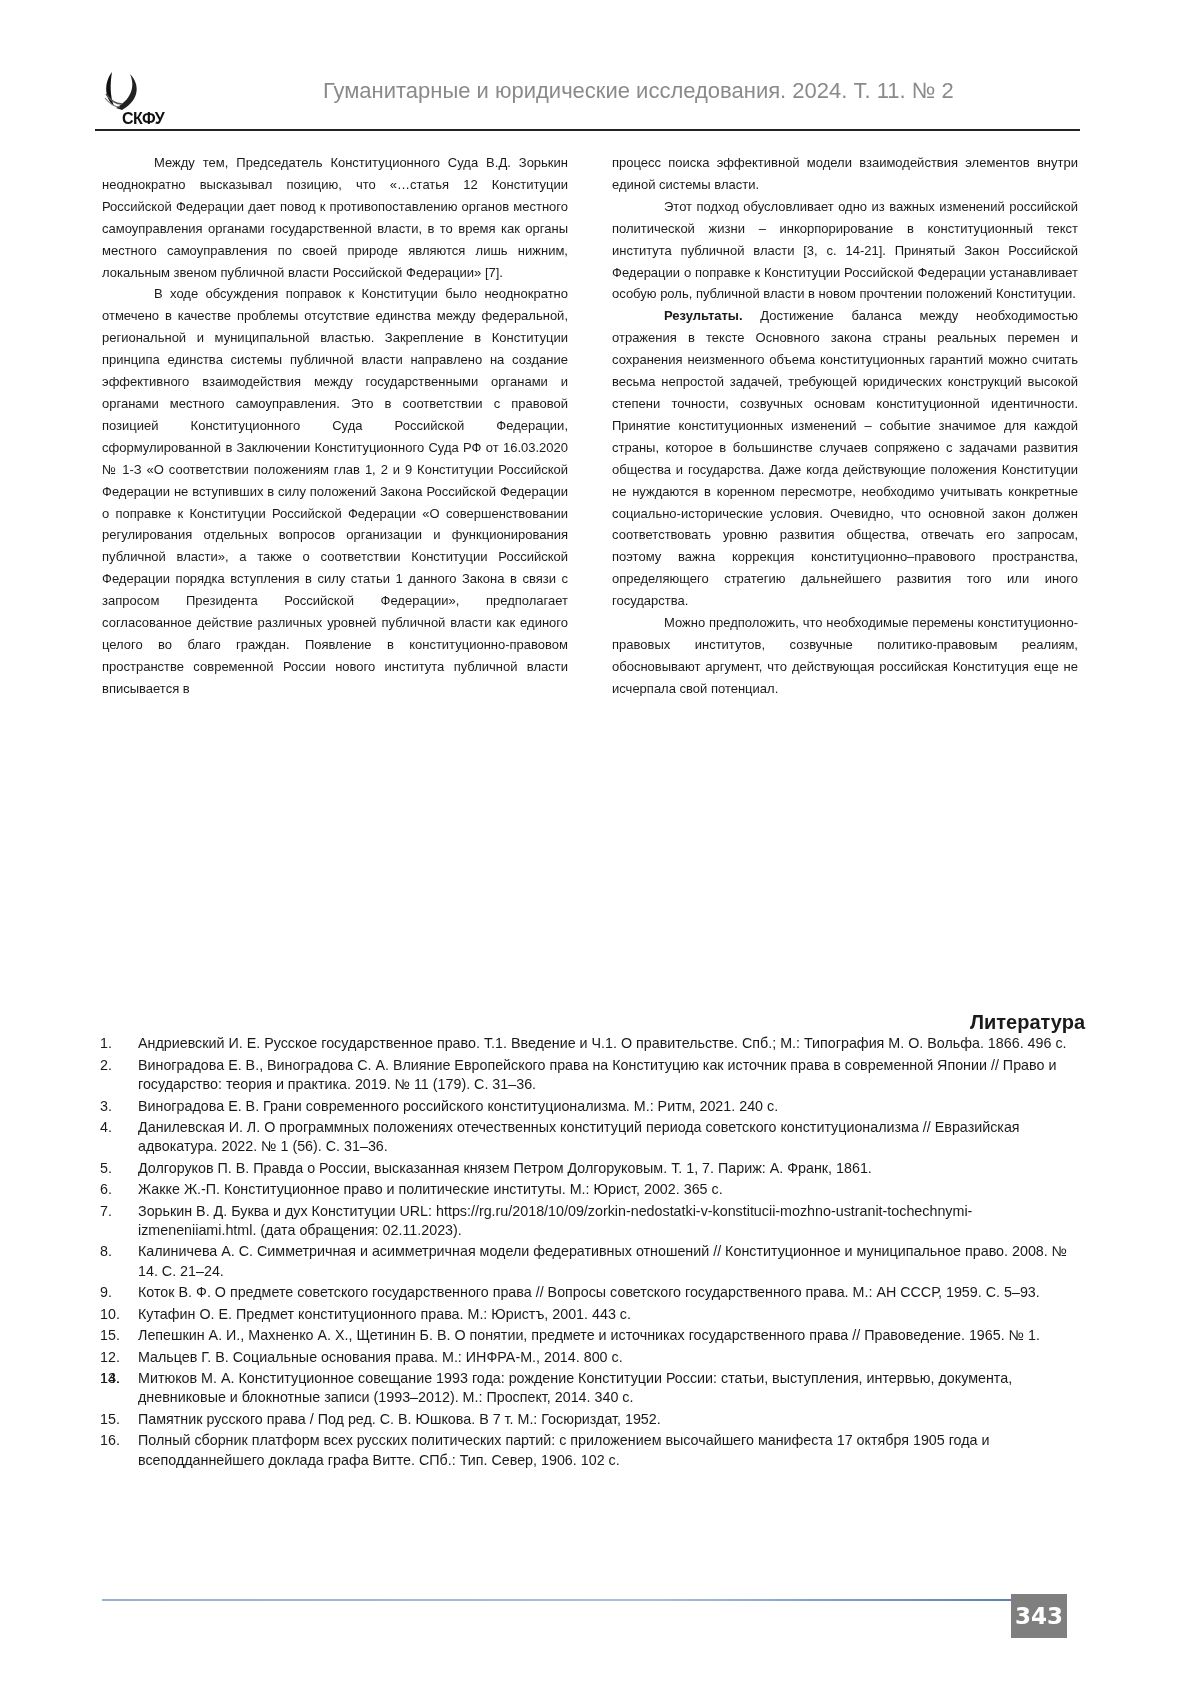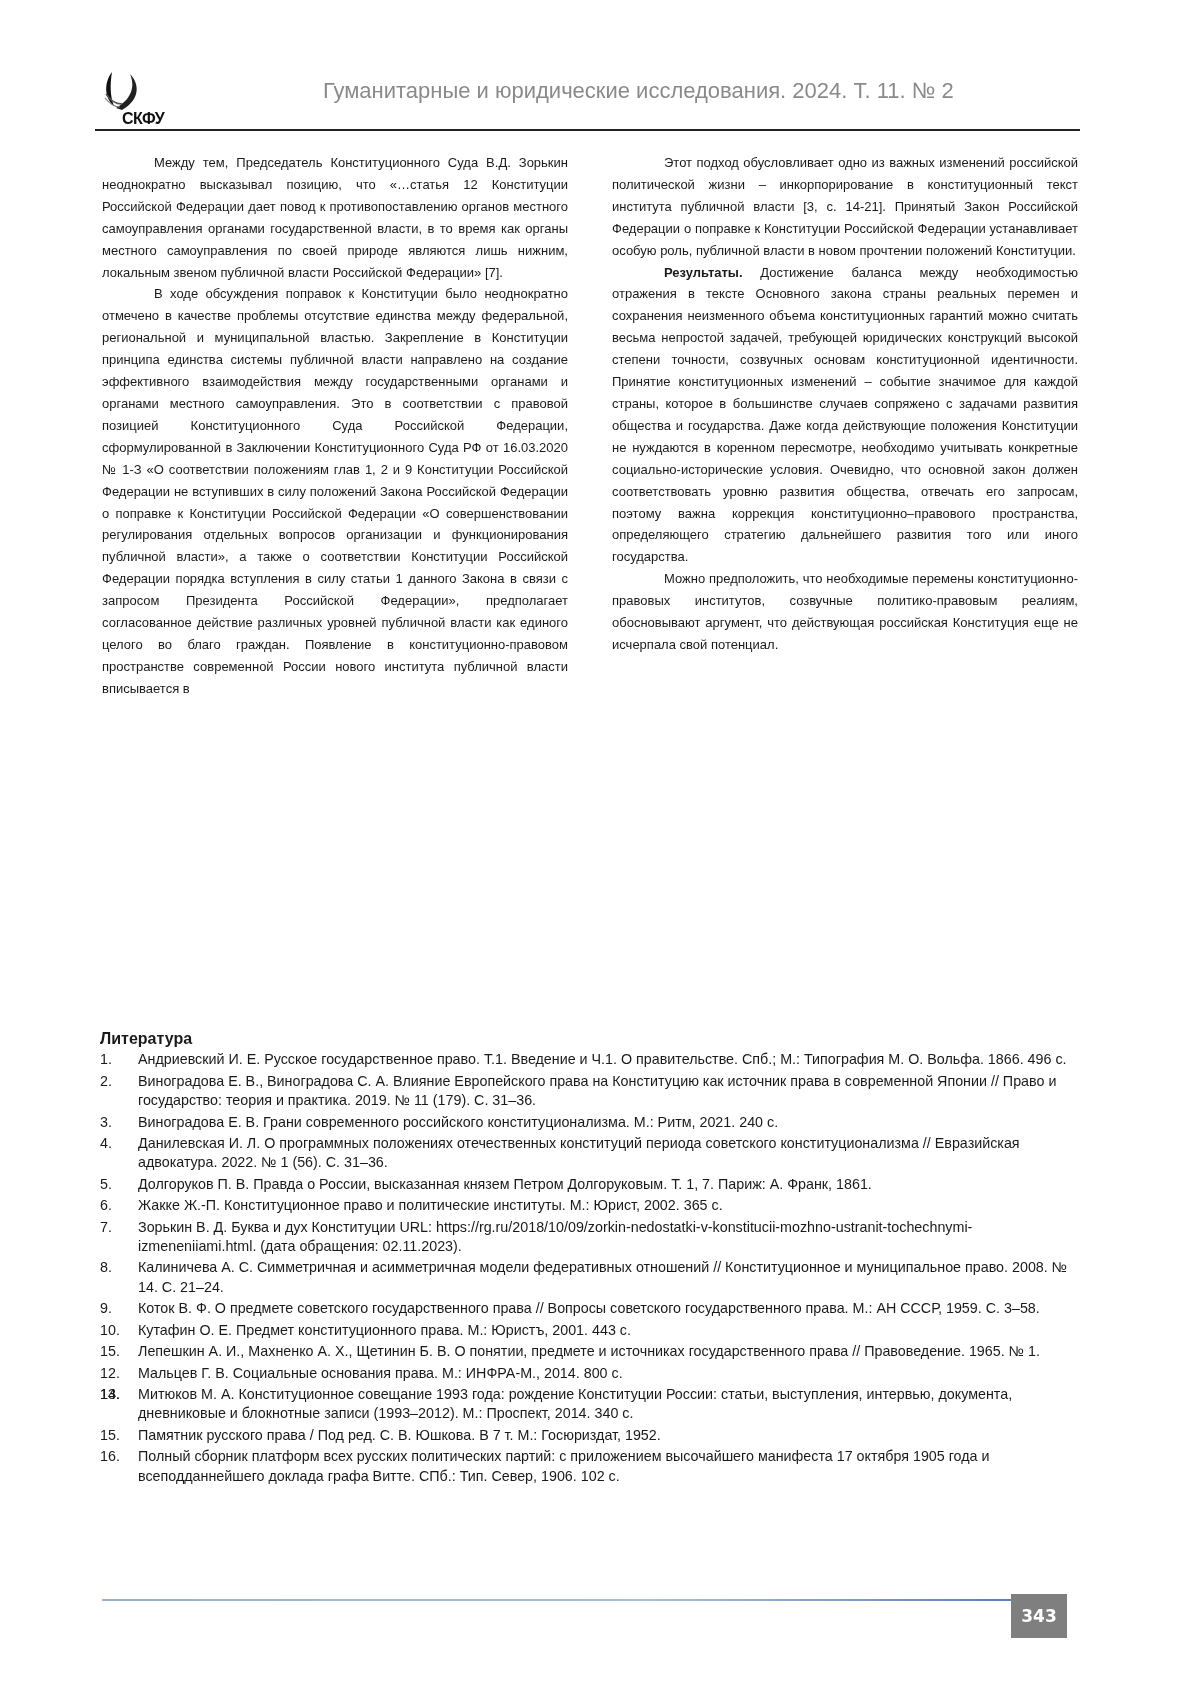--- a/index.html
+++ b/index.html
@@ -15,27 +15,27 @@
 
   .columns { position: absolute; left: 102px; top: 152px; width: 976px; height: 830px; }
   .col { position: absolute; top: 0; width: 466px; font-family: "Liberation Sans", sans-serif; font-size: 13px; line-height: 21.9px; text-align: justify; }
   .col-left { left: 0; }
   .col-right { left: 510px; }
   .col p { margin: 0; }
   .col p.indent { text-indent: 52px; }
   .col b { font-weight: bold; }
 
   .refs { position: absolute; left: 100px; top: 1013px; width: 985px; font-family: "Liberation Sans", sans-serif; font-size: 14.3px; line-height: 19.4px; color: #1a1a1a; }
-  .refs-title { text-align: left; font-weight: bold; font-size: 16px; margin: 16px 0 2px 0; }
+  .refs-title { text-align: right; font-weight: bold; font-size: 20px; margin: 0 0 2px 0; }
   .refs ol { margin: 0; padding: 0; list-style: none; }
   .refs li { position: relative; padding-left: 38px; margin-bottom: 2px; }
   .refs li .num { position: absolute; left: 0; top: 0; width: 30px; }
 
   .footer-rule { position: absolute; left: 102px; top: 1599px; width: 913px; height: 2px; background: linear-gradient(to right, #9bb0cc, #a9c0dc 60%, #5c7fb6); }
-  .page-num { position: absolute; left: 1011px; top: 1594px; width: 56px; height: 44px; background: #7f7f7f; color: #ffffff; font-family: "DejaVu Sans", sans-serif; font-weight: bold; font-size: 17px; line-height: 44px; text-align: center; }
+  .page-num { position: absolute; left: 1011px; top: 1594px; width: 56px; height: 44px; background: #7f7f7f; color: #ffffff; font-family: "DejaVu Sans", sans-serif; font-weight: bold; font-size: 23px; line-height: 44px; text-align: center; }
 </style>
 </head>
 <body>
 
 <div class="page">
 
   <div class="header">
     <div class="logo">
       <svg width="60" height="50" viewBox="0 0 60 50">
         <path d="M12 2 C4 12, 4 28, 14 36 C10 26, 10 14, 12 2 Z" fill="#111"></path>
@@ -48,38 +48,39 @@
     <div class="journal-title">Гуманитарные и юридические исследования. 2024. Т. 11. № 2</div>
     <div class="header-rule"></div>
   </div>
 
   <div class="columns">
     <div class="col col-left">
       <p class="indent">Между тем, Председатель Конституционного Суда В.Д. Зорькин неоднократно высказывал позицию, что «…статья 12 Конституции Российской Федерации дает повод к противопоставлению органов местного самоуправления органами государственной власти, в то время как органы местного самоуправления по своей природе являются лишь нижним, локальным звеном публичной власти Российской Федерации» [7].</p>
       <p class="indent">В ходе обсуждения поправок к Конституции было неоднократно отмечено в качестве проблемы отсутствие единства между федеральной, региональной и муниципальной властью. Закрепление в Конституции принципа единства системы публичной власти направлено на создание эффективного взаимодействия между государственными органами и органами местного самоуправления. Это в соответствии с правовой позицией Конституционного Суда Российской Федерации, сформулированной в Заключении Конституционного Суда РФ от 16.03.2020 № 1-З «О соответствии положениям глав 1, 2 и 9 Конституции Российской Федерации не вступивших в силу положений Закона Российской Федерации о поправке к Конституции Российской Федерации «О совершенствовании регулирования отдельных вопросов организации и функционирования публичной власти», а также о соответствии Конституции Российской Федерации порядка вступления в силу статьи 1 данного Закона в связи с запросом Президента Российской Федерации», предполагает согласованное действие различных уровней публичной власти как единого целого во благо граждан. Появление в конституционно-правовом пространстве современной России нового института публичной власти вписывается в</p>
     </div>
     <div class="col col-right">
+      <p>процесс поиска эффективной модели взаимодействия элементов внутри единой системы власти.</p>
       <p class="indent">Этот подход обусловливает одно из важных изменений российской политической жизни – инкорпорирование в конституционный текст института публичной власти [3, с. 14-21]. Принятый Закон Российской Федерации о поправке к Конституции Российской Федерации устанавливает особую роль, публичной власти в новом прочтении положений Конституции.</p>
       <p class="indent"><b>Результаты.</b><span> Достижение баланса между необходимостью отражения в тексте Основного закона страны реальных перемен и сохранения неизменного объема конституционных гарантий можно считать весьма непростой задачей, требующей юридических конструкций высокой степени точности, созвучных основам конституционной идентичности. Принятие конституционных изменений – событие значимое для каждой страны, которое в большинстве случаев сопряжено с задачами развития общества и государства. Даже когда действующие положения Конституции не нуждаются в коренном пересмотре, необходимо учитывать конкретные социально-исторические условия. Очевидно, что основной закон должен соответствовать уровню развития общества, отвечать его запросам, поэтому важна коррекция конституционно–правового пространства, определяющего стратегию дальнейшего развития того или иного государства.</span></p>
       <p class="indent">Можно предположить, что необходимые перемены конституционно-правовых институтов, созвучные политико-правовым реалиям, обосновывают аргумент, что действующая российская Конституция еще не исчерпала свой потенциал.</p>
     </div>
   </div>
 
   <div class="refs">
     <div class="refs-title">Литература</div>
     <ol>
       <li><span class="num">1.</span><span>Андриевский И. Е. Русское государственное право. Т.1. Введение и Ч.1. О правительстве. Спб.; М.: Типография М. О. Вольфа. 1866. 496 с.</span></li>
       <li><span class="num">2.</span><span>Виноградова Е. В., Виноградова С. А. Влияние Европейского права на Конституцию как источник права в современной Японии // Право и государство: теория и практика. 2019. № 11 (179). С. 31–36.</span></li>
       <li><span class="num">3.</span><span>Виноградова Е. В. Грани современного российского конституционализма. М.: Ритм, 2021. 240 с.</span></li>
       <li><span class="num">4.</span><span>Данилевская И. Л. О программных положениях отечественных конституций периода советского конституционализма // Евразийская адвокатура. 2022. № 1 (56). С. 31–36.</span></li>
       <li><span class="num">5.</span><span>Долгоруков П. В. Правда о России, высказанная князем Петром Долгоруковым. Т. 1, 7. Париж: А. Франк, 1861.</span></li>
       <li><span class="num">6.</span><span>Жакке Ж.-П. Конституционное право и политические институты. М.: Юрист, 2002. 365 с.</span></li>
       <li><span class="num">7.</span><span>Зорькин В. Д. Буква и дух Конституции URL: https://rg.ru/2018/10/09/zorkin-nedostatki-v-konstitucii-mozhno-ustranit-tochechnymi-izmeneniiami.html. (дата обращения: 02.11.2023).</span></li>
       <li><span class="num">8.</span><span>Калиничева А. С. Симметричная и асимметричная модели федеративных отношений // Конституционное и муниципальное право. 2008. № 14. С. 21–24.</span></li>
-      <li><span class="num">9.</span><span>Коток В. Ф. О предмете советского государственного права // Вопросы советского государственного права. М.: АН СССР, 1959. С. 3–58.</span></li>
+      <li><span class="num">9.</span><span>Коток В. Ф. О предмете советского государственного права // Вопросы советского государственного права. М.: АН СССР, 1959. С. 5–93.</span></li>
       <li><span class="num">10.</span><span>Кутафин О. Е. Предмет конституционного права. М.: Юристъ, 2001. 443 с.</span></li>
       <li><span class="num">15.</span><span>Лепешкин А. И., Махненко А. Х., Щетинин Б. В. О понятии, предмете и источниках государственного права // Правоведение. 1965. № 1.</span></li>
       <li><span class="num">12.</span><span>Мальцев Г. В. Социальные основания права. М.: ИНФРА-М., 2014. 800 с.</span></li>
       <li><span class="num">13.</span></li>
       <li><span class="num">14.</span><span>Митюков М. А. Конституционное совещание 1993 года: рождение Конституции России: статьи, выступления, интервью, документа, дневниковые и блокнотные записи (1993–2012). М.: Проспект, 2014. 340 с.</span></li>
       <li><span class="num">15.</span><span>Памятник русского права / Под ред. С. В. Юшкова. В 7 т. М.: Госюриздат, 1952.</span></li>
       <li><span class="num">16.</span><span>Полный сборник платформ всех русских политических партий: с приложением высочайшего манифеста 17 октября 1905 года и всеподданнейшего доклада графа Витте. СПб.: Тип. Север, 1906. 102 с.</span></li>
     </ol>
   </div>
 

